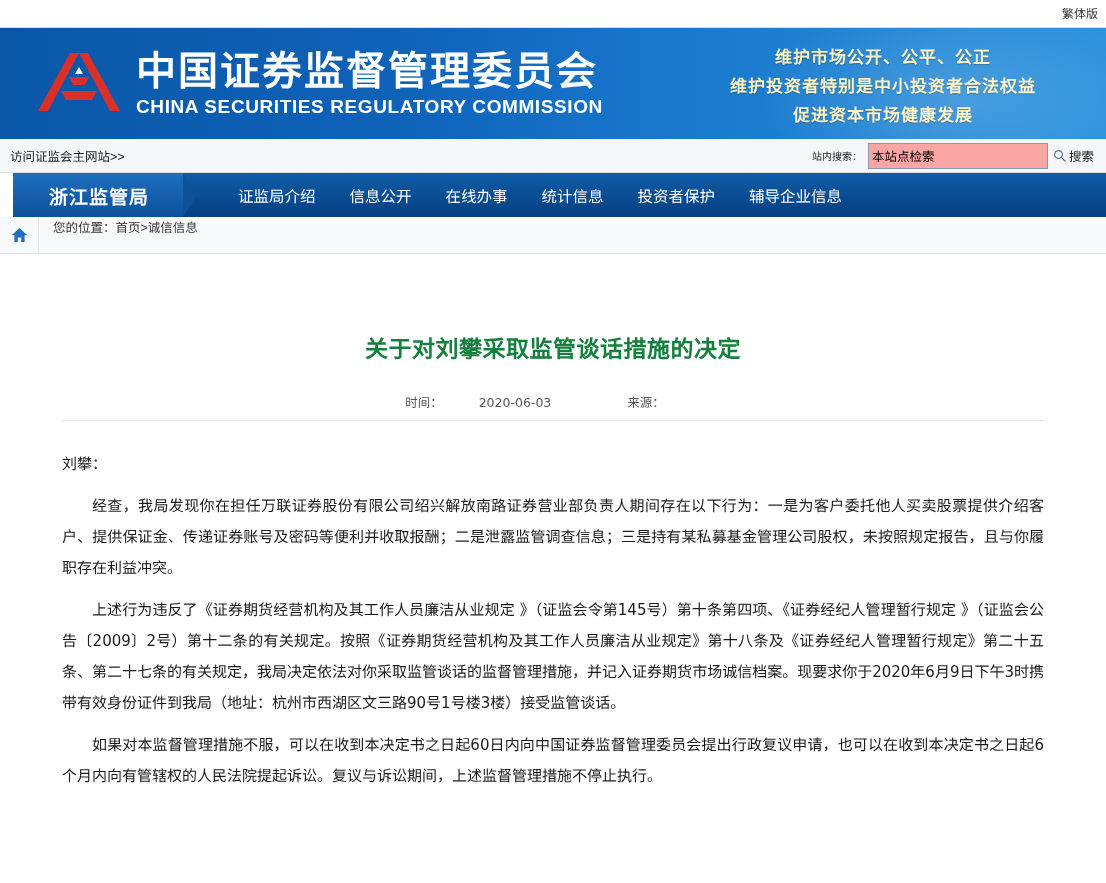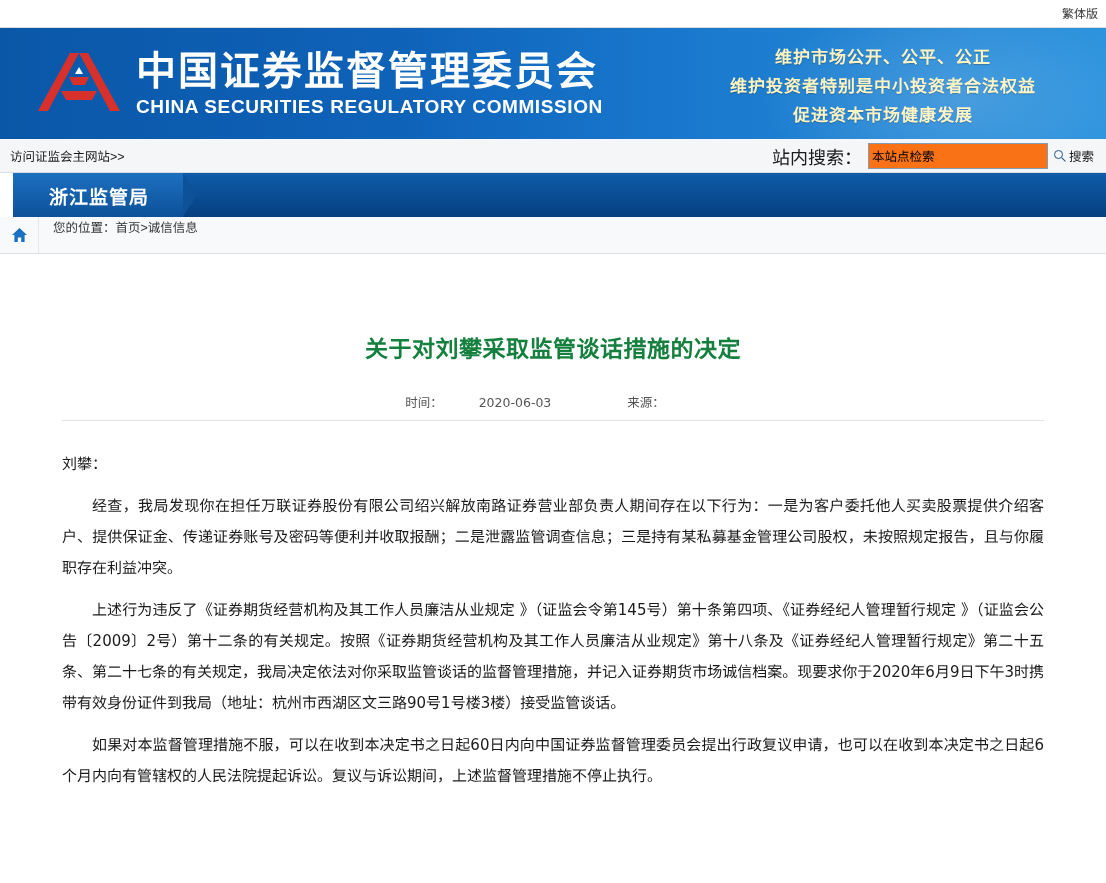--- a/index.html
+++ b/index.html
@@ -115,28 +115,28 @@
     font-size: 12.5px;
     color: #1a1a1a;
     text-decoration: none;
   }
   .search-right {
     display: flex;
     align-items: center;
     gap: 6px;
   }
   .search-right .lbl {
-    font-size: 18px;
+    font-size: 10px;
     color: #1a1a1a;
   }
   .search-input {
     width: 180px;
     height: 19px;
     border: 1px solid #7f9db9;
-    background: #f97316;
+    background: #fca5a5;
     font-size: 12.5px;
     color: #000000;
     padding: 12px 3px;
     box-sizing: border-box;
     font-family: "Liberation Sans", sans-serif;
   }
   .search-btn {
     display: flex;
     align-items: center;
     gap: 3px;
@@ -332,20 +332,28 @@
     <input class="search-input" type="text" value="本站点检索" style="">
     <button class="search-btn">
       <span class="mag"></span>
       <span>搜索</span>
     </button>
   </div>
 </div>
 
 <div class="nav">
   <div class="nav-brand">浙江监管局</div>
+  <div class="nav-items">
+    <a class="nav-item" href="#">证监局介绍</a>
+    <a class="nav-item" href="#">信息公开</a>
+    <a class="nav-item" href="#">在线办事</a>
+    <a class="nav-item" href="#">统计信息</a>
+    <a class="nav-item" href="#">投资者保护</a>
+    <a class="nav-item" href="#">辅导企业信息</a>
+  </div>
 </div>
 
 <div class="crumbbar">
   <div class="crumb-home">
     <span class="home-ico">
       <svg width="17" height="16" viewBox="0 0 17 16">
         <path d="M8.5 1 L16 8 H13.6 V15 H10.2 V10.4 H6.8 V15 H3.4 V8 H1 Z" fill="#1a6fc0"></path>
       </svg>
     </span>
   </div>

